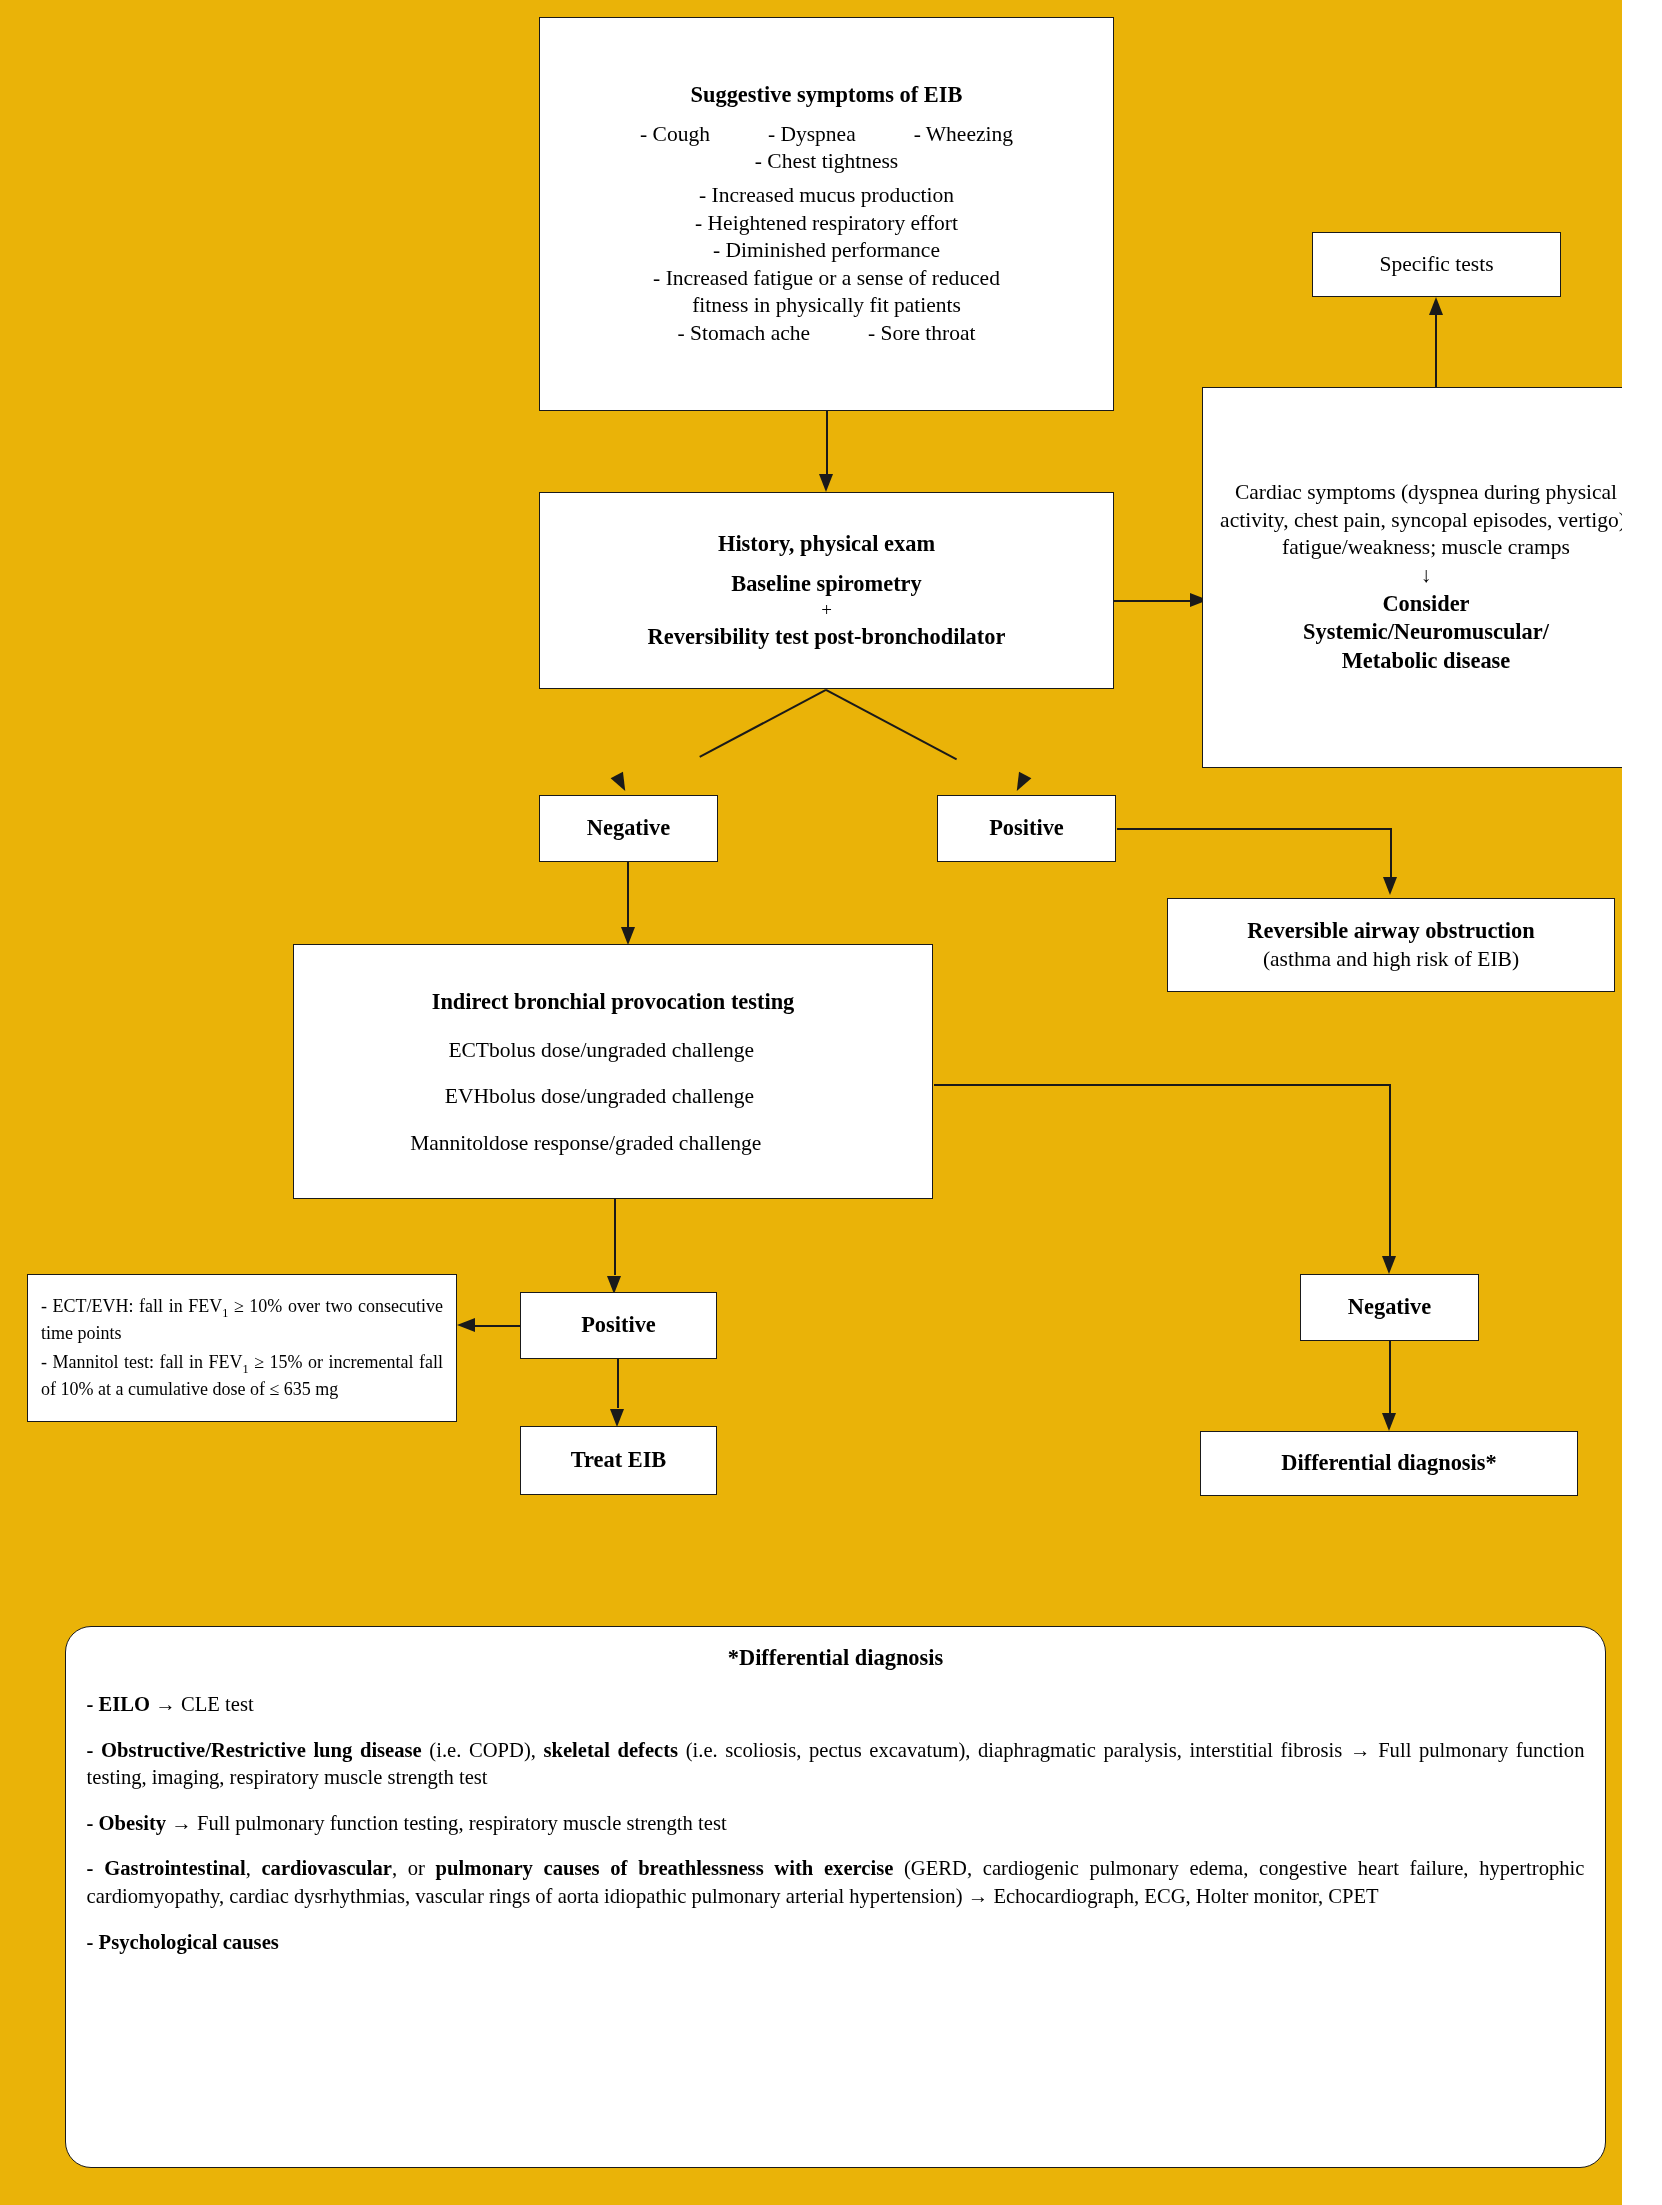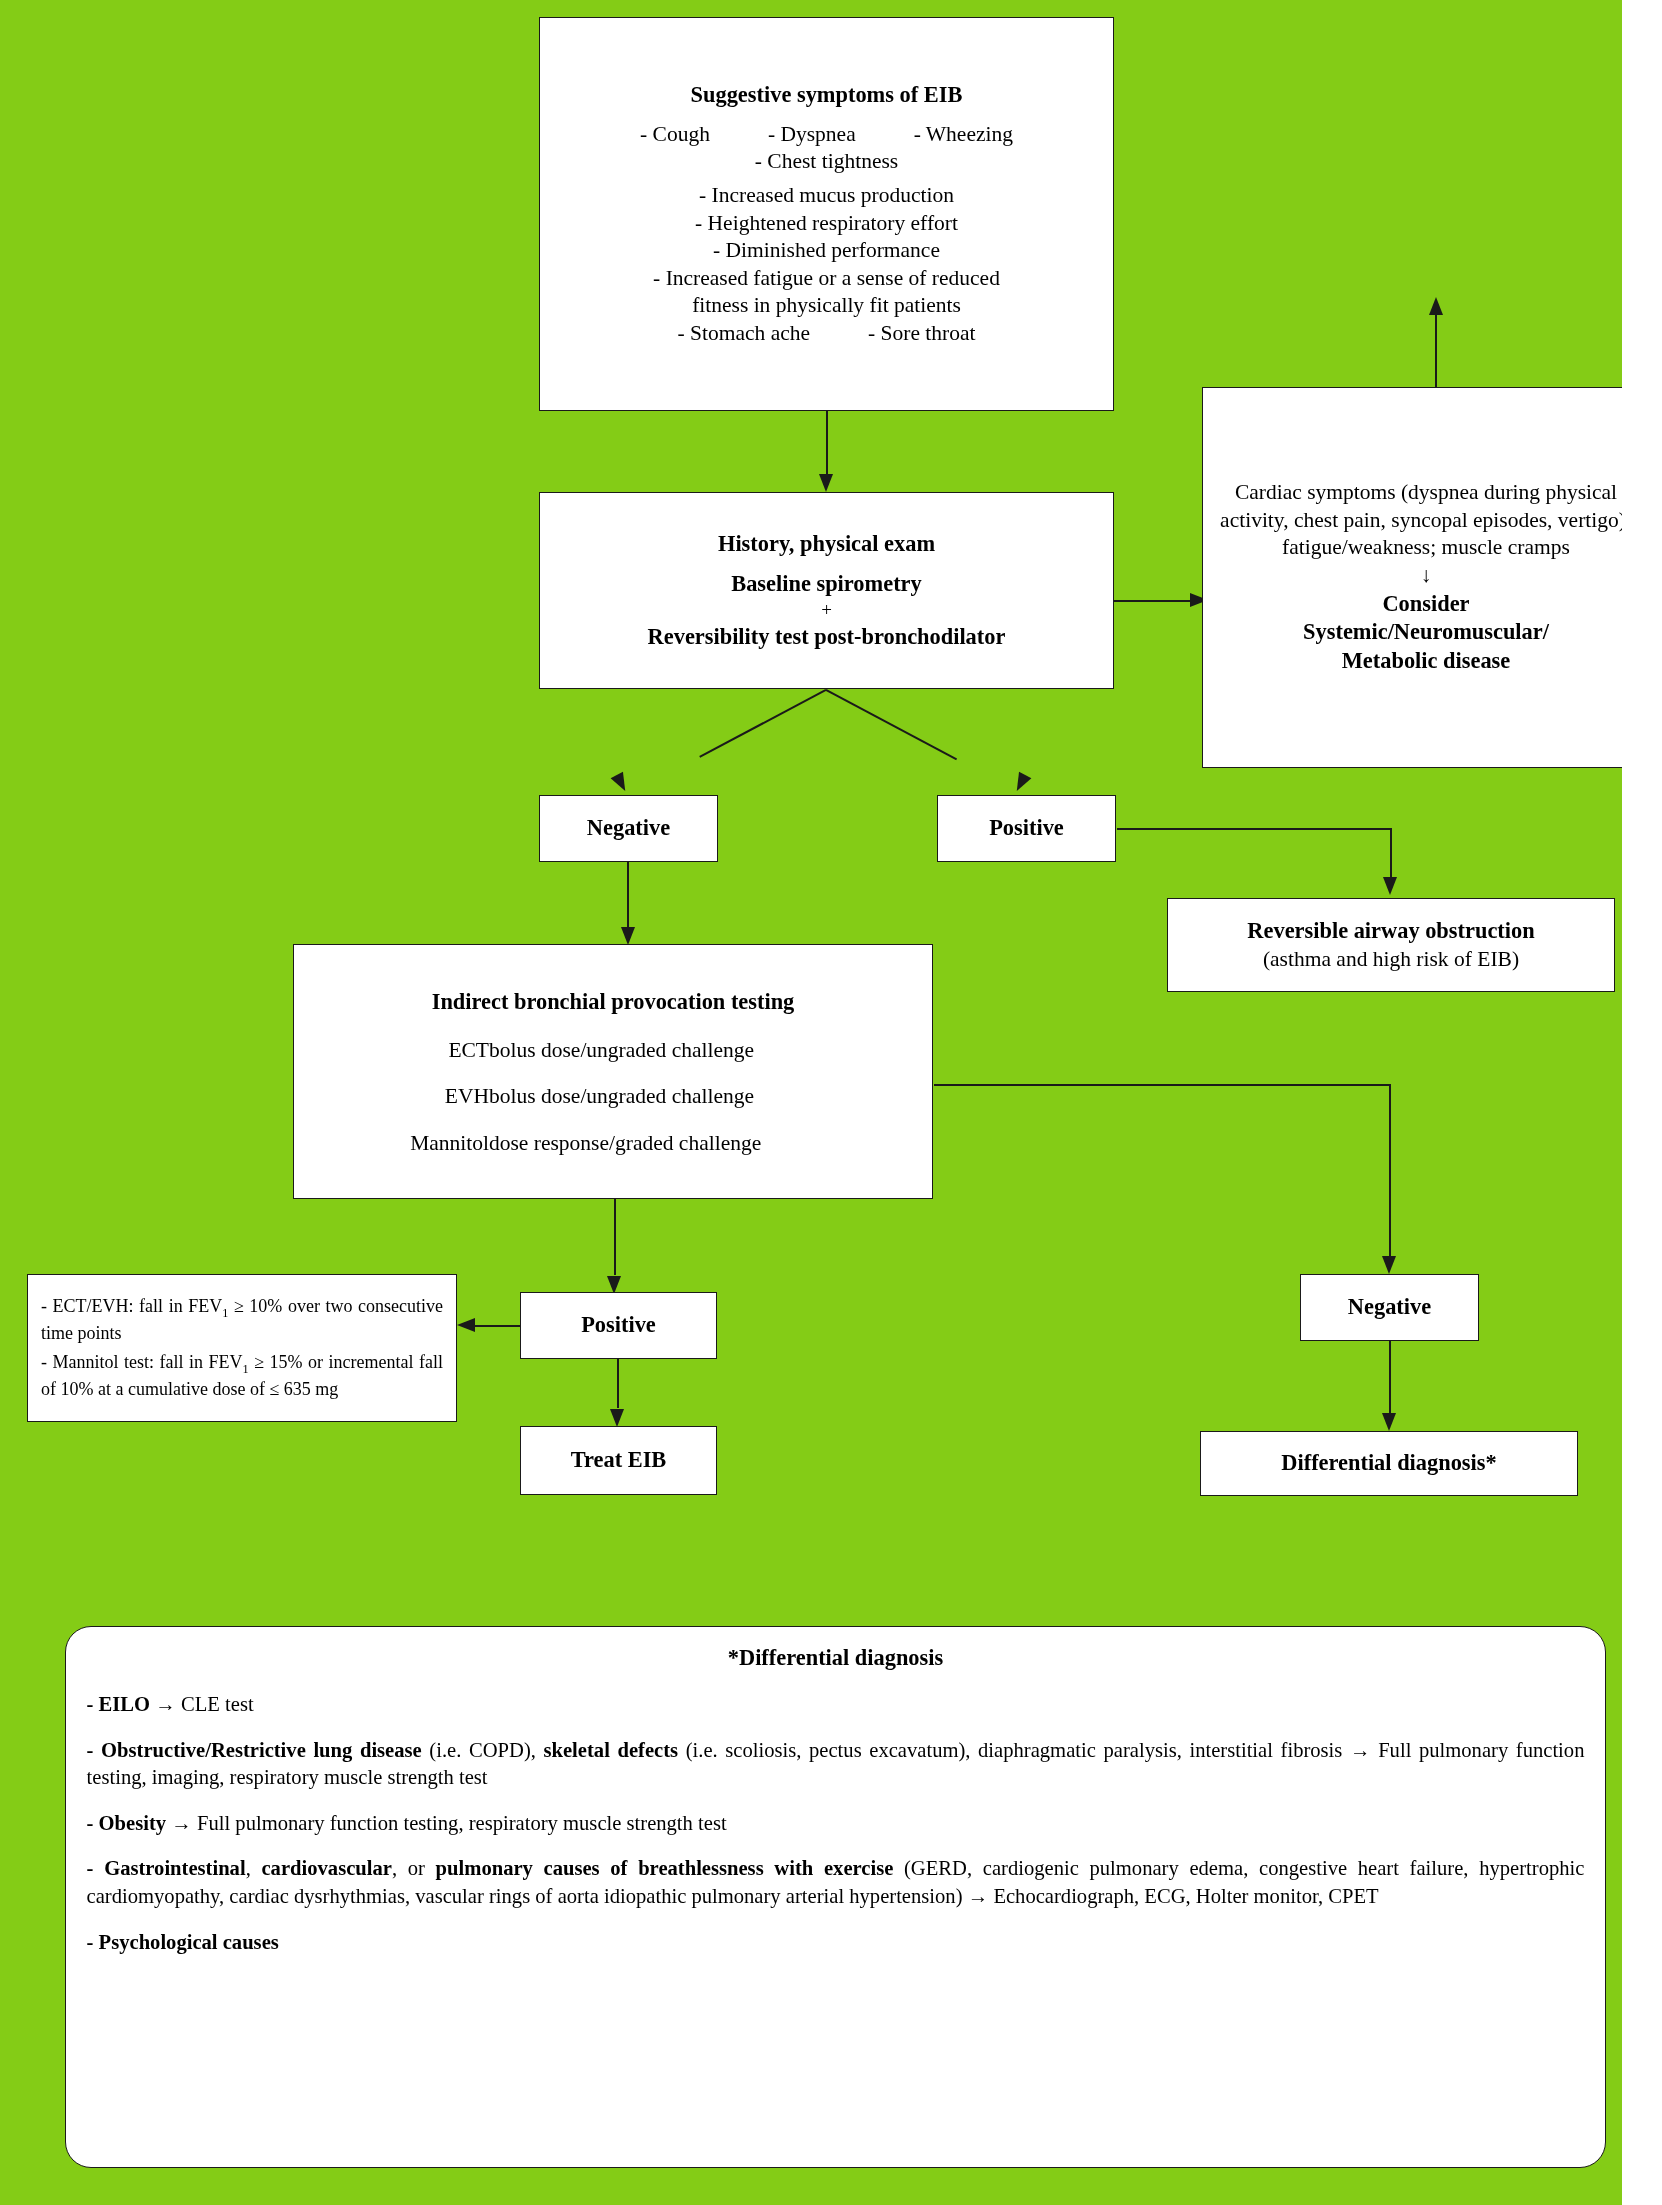--- a/index.html
+++ b/index.html
@@ -8,21 +8,21 @@
     background: #ffffff;
   }
   body {
     font-family: "Liberation Serif", "DejaVu Serif", serif;
     color: #000000;
   }
   #page {
     position: relative;
     width: 1622px;
     height: 2205px;
-    background: #84cc16;
+    background: #eab308;
     overflow: hidden;
   }
   
   .box {
     position: absolute;
     box-sizing: border-box;
     border: 1.8px solid #1a1a1a;
     background: #ffffff;
     display: flex;
     flex-direction: column;
@@ -183,20 +183,23 @@
     <div class="t-title">History, physical exam</div>
     <div class="line-sp"></div>
     <div class="t-title">Baseline spirometry</div>
     <div class="t-small">+</div>
     <div class="t-title">Reversibility test post-bronchodilator</div>
   </div>
 
   <div class="hline" style="left:1114px; top:600px; width:76px;"></div>
   <div class="arrow-right" style="left:1190px; top:593px;"></div>
 
+  <div class="box" id="specific-tests-box" style="left:1312px; top:232px; width:249px; height:65px;">
+    <div class="t-body">Specific tests</div>
+  </div>
 
   <div class="vline" style="left:1435px; top:315px; height:72px;"></div>
   <div class="arrow-up" style="left:1429px; top:297px;"></div>
 
   <div class="box" id="cardiac-box" style="left:1202px; top:387px; width:448px; height:381px; padding:10px 15px;">
     <div class="t-body">Cardiac symptoms (dyspnea during physical activity, chest pain, syncopal episodes, vertigo); fatigue/weakness; muscle cramps</div>
     <div class="t-body">↓</div>
     <div class="t-title">Consider</div>
     <div class="t-title">Systemic/Neuromuscular/</div>
     <div class="t-title">Metabolic disease</div>

